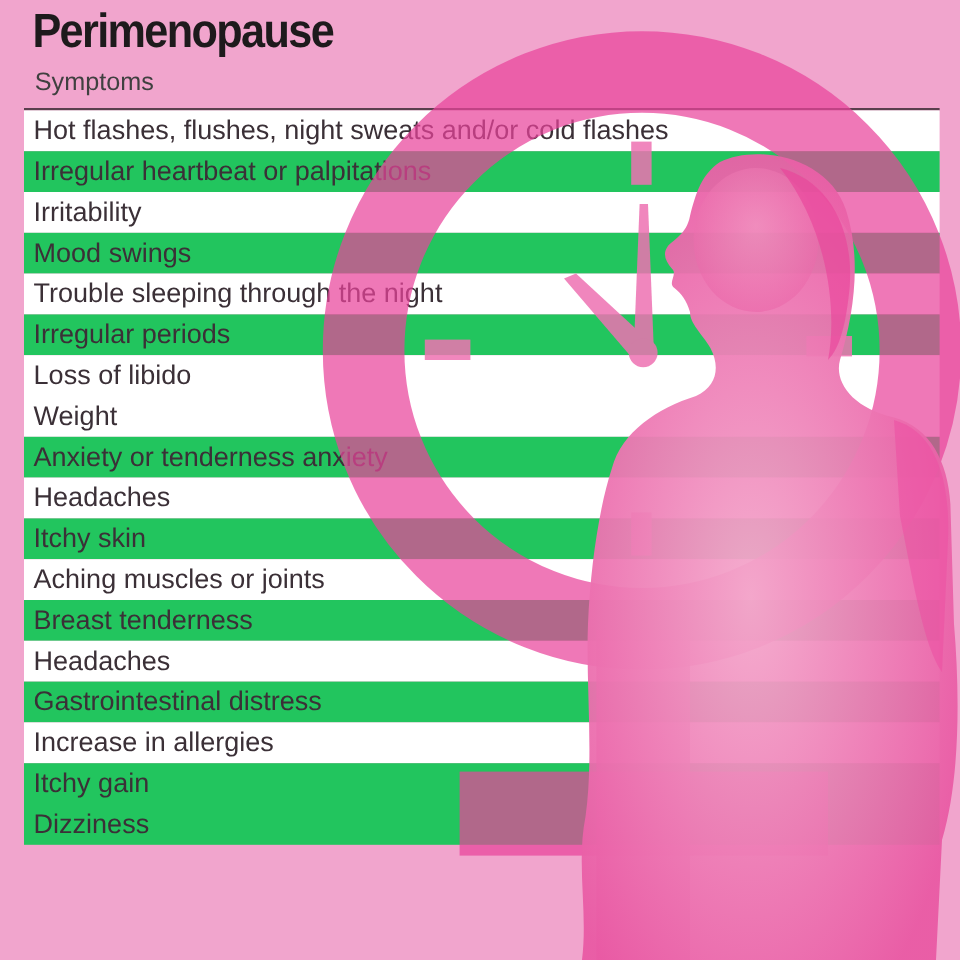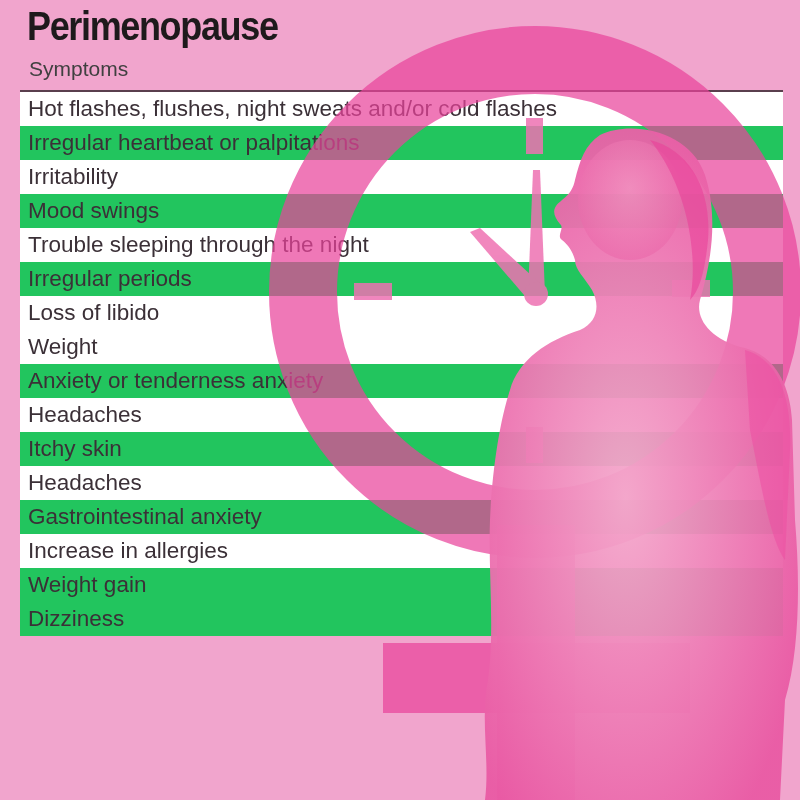--- a/index.html
+++ b/index.html
@@ -52,24 +52,26 @@
   <div class="row even">Irregular heartbeat or palpitations</div>
   <div class="row odd">Irritability</div>
   <div class="row even">Mood swings</div>
   <div class="row odd">Trouble sleeping through the night</div>
   <div class="row even">Irregular periods</div>
   <div class="row odd">Loss of libido</div>
   <div class="row odd">Weight</div>
   <div class="row even">Anxiety or tenderness anxiety</div>
   <div class="row odd">Headaches</div>
   <div class="row even">Itchy skin</div>
+  <div class="row odd">Aching muscles or joints</div>
+  <div class="row even">Breast tenderness</div>
   <div class="row odd">Headaches</div>
-  <div class="row even">Gastrointestinal anxiety</div>
+  <div class="row even">Gastrointestinal distress</div>
   <div class="row odd">Increase in allergies</div>
-  <div class="row even">Weight gain</div>
+  <div class="row even">Itchy gain</div>
   <div class="row even">Dizziness</div>
 </div>
 
 <svg class="overlay" viewBox="0 0 800 800">
   <defs>
     <radialGradient id="bodyGrad" cx="0.45" cy="0.55" r="0.6">
       <stop offset="0" stop-color="#f4a9cc" stop-opacity="0.95"></stop>
       <stop offset="1" stop-color="#e95aa4" stop-opacity="0.95"></stop>
     </radialGradient>
     <radialGradient id="headGrad" cx="0.5" cy="0.4" r="0.6">

